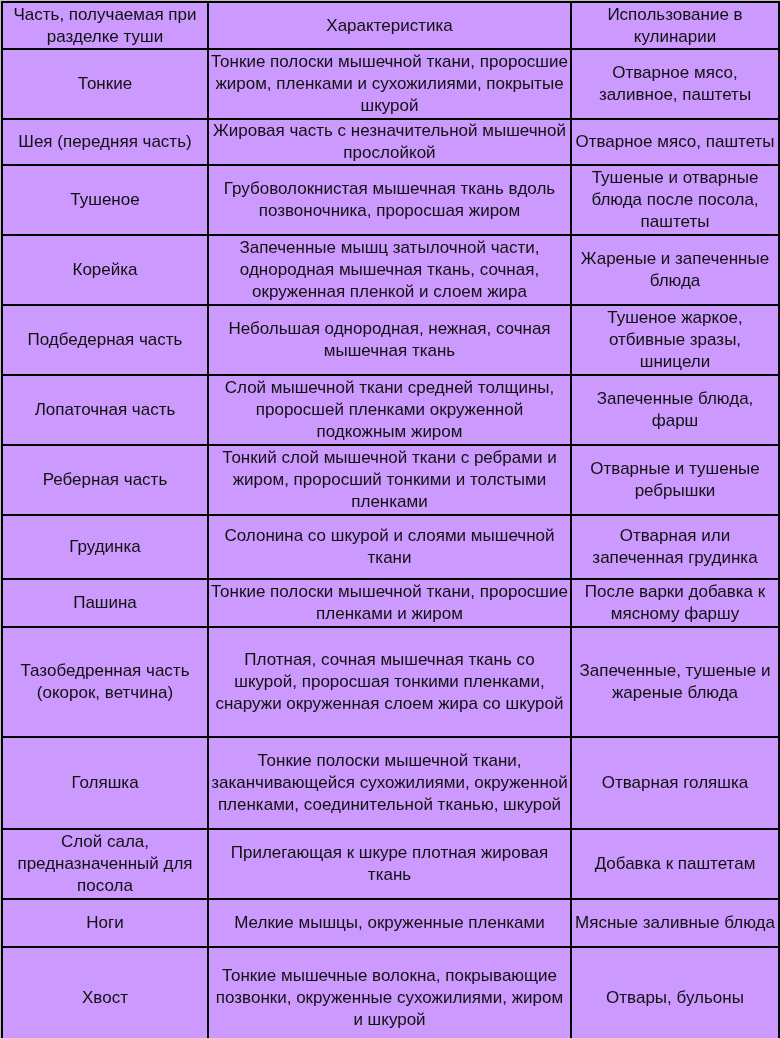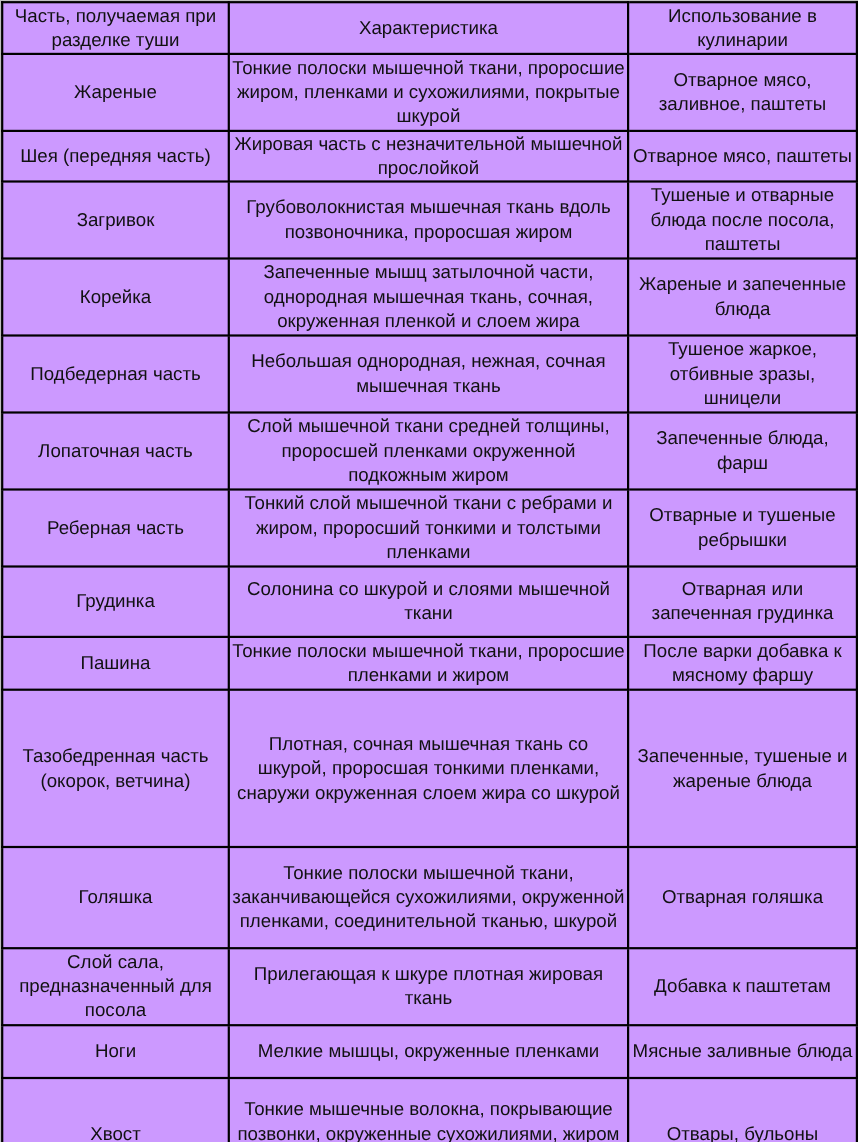--- a/index.html
+++ b/index.html
@@ -29,31 +29,31 @@
       <col class="c2">
       <col class="c3">
     </colgroup>
   <tbody>
       <tr style="height:47px">
     <td>Часть, получаемая при разделке туши</td>
     <td>Характеристика</td>
     <td>Использование в кулинарии</td>
   </tr>
   <tr style="height:70px">
-    <td>Жареные</td>
+    <td>Тонкие</td>
     <td>Тонкие полоски мышечной ткани, проросшие жиром, пленками и сухожилиями, покрытые шкурой</td>
     <td>Отварное мясо, заливное, паштеты</td>
   </tr>
   <tr style="height:33px">
     <td>Шея (передняя часть)</td>
     <td>Жировая часть с незначительной мышечной прослойкой</td>
     <td>Отварное мясо, паштеты</td>
   </tr>
   <tr style="height:70px">
-    <td>Загривок</td>
+    <td>Тушеное</td>
     <td>Грубоволокнистая мышечная ткань вдоль позвоночника, проросшая жиром</td>
     <td>Тушеные и отварные блюда после посола, паштеты</td>
   </tr>
   <tr style="height:70px">
     <td>Корейка</td>
     <td>Запеченные мышц затылочной части, однородная мышечная ткань, сочная, окруженная пленкой и слоем жира</td>
     <td>Жареные и запеченные блюда</td>
   </tr>
   <tr style="height:70px">
     <td>Подбедерная часть</td>
@@ -73,21 +73,21 @@
   <tr style="height:64px">
     <td>Грудинка</td>
     <td>Солонина со шкурой и слоями мышечной ткани</td>
     <td>Отварная или запеченная грудинка</td>
   </tr>
   <tr style="height:48px">
     <td>Пашина</td>
     <td>Тонкие полоски мышечной ткани, проросшие пленками и жиром</td>
     <td>После варки добавка к мясному фаршу</td>
   </tr>
-  <tr style="height:143px">
+  <tr style="height:110px">
     <td>Тазобедренная часть (окорок, ветчина)</td>
     <td>Плотная, сочная мышечная ткань со шкурой, проросшая тонкими пленками, снаружи окруженная слоем жира со шкурой</td>
     <td>Запеченные, тушеные и жареные блюда</td>
   </tr>
   <tr style="height:92px">
     <td>Голяшка</td>
     <td>Тонкие полоски мышечной ткани, заканчивающейся сухожилиями, окруженной пленками, соединительной тканью, шкурой</td>
     <td>Отварная голяшка</td>
   </tr>
   <tr style="height:70px">

